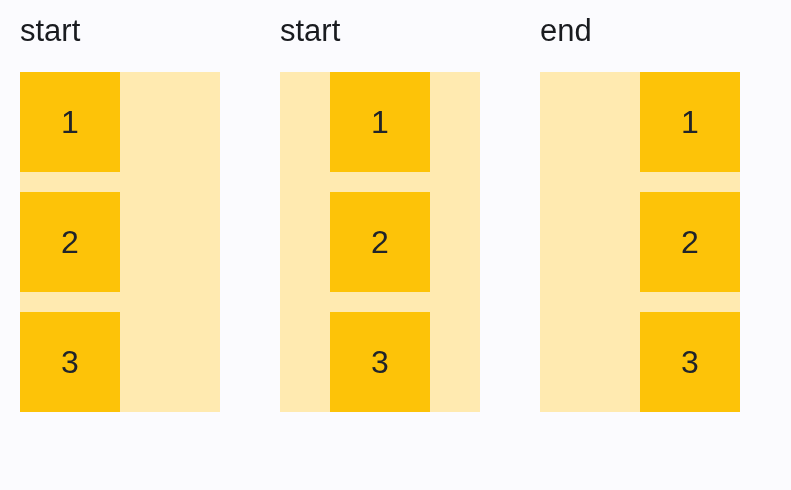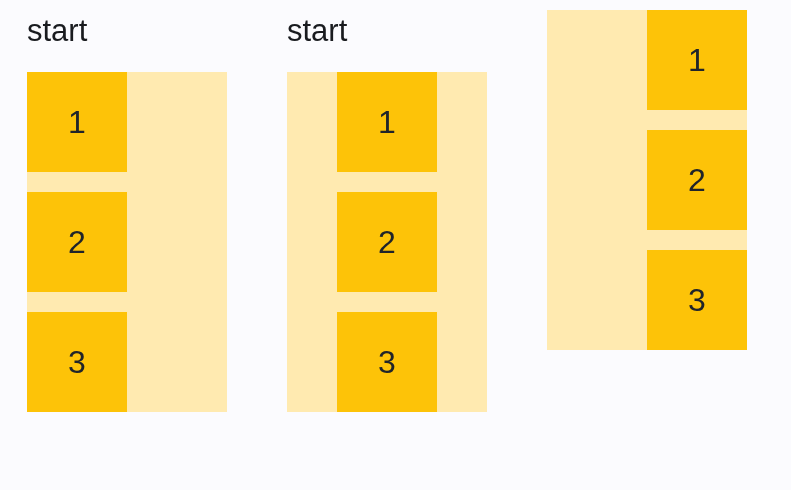--- a/index.html
+++ b/index.html
@@ -13,21 +13,21 @@
   html,body{margin:0;padding:0;}
   body{
     width:791px;height:490px;
     background:var(--bg);
     font-family:"Liberation Sans", sans-serif;
     overflow:hidden;
   }
   .wrap{
     display:flex;
     gap:60px;
-    padding:10px 0 0 27px;
+    padding:10px 0 0 20px;
   }
   .group{width:200px;}
   .group-label{
     font-size:31px;
     line-height:42px;
     color:var(--label);
     margin:0 0 20px 0;
     font-weight:400;
   }
   .track{
@@ -68,20 +68,21 @@
   <div class="group">
     <div class="group-label">start</div>
     <div class="track j-center">
       <div class="item">1</div>
       <div class="item">2</div>
       <div class="item">3</div>
     </div>
   </div>
 
   <div class="group">
+    <div class="group-label">end</div>
     <div class="track j-end">
       <div class="item">1</div>
       <div class="item">2</div>
       <div class="item">3</div>
     </div>
   </div>
 
 </div>
 
 </body></html>

